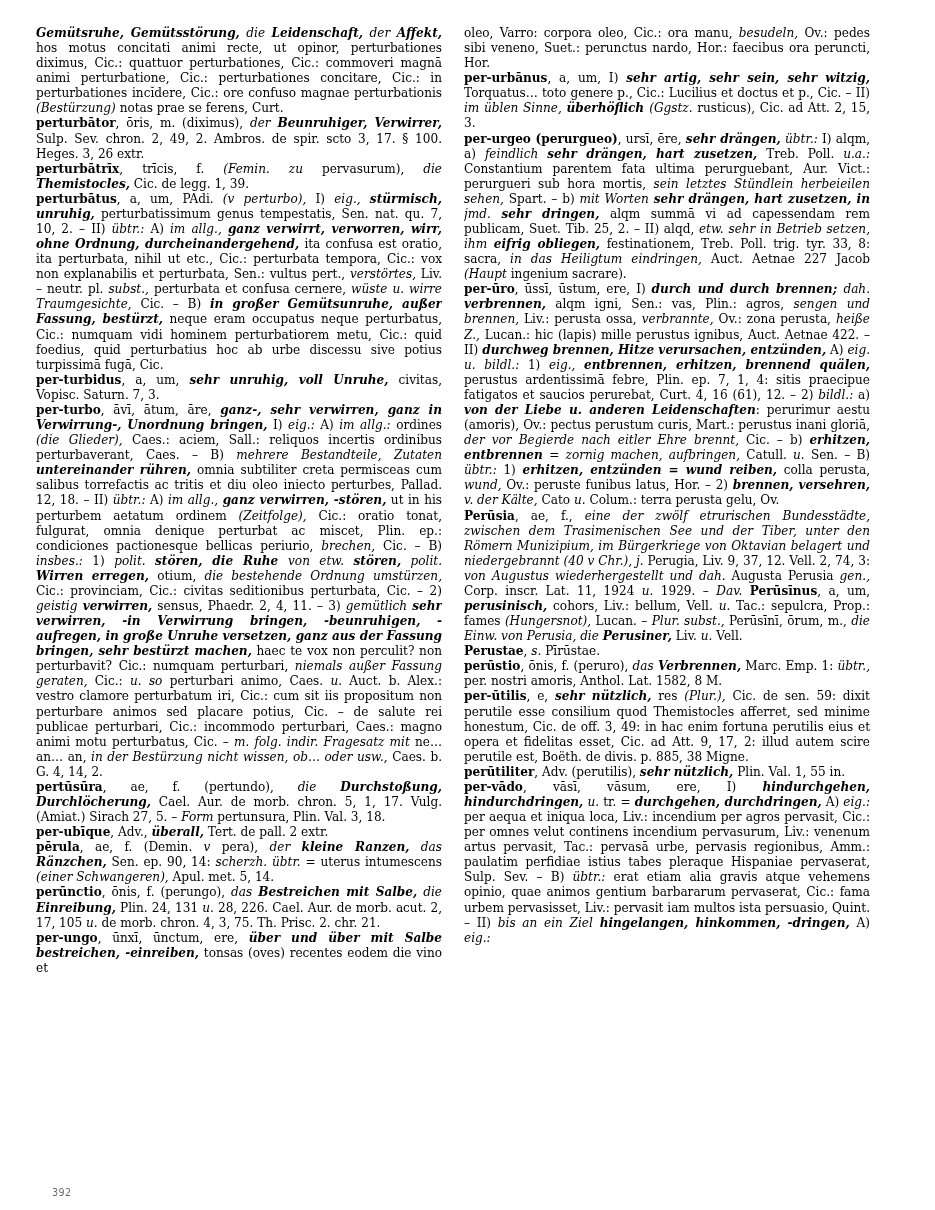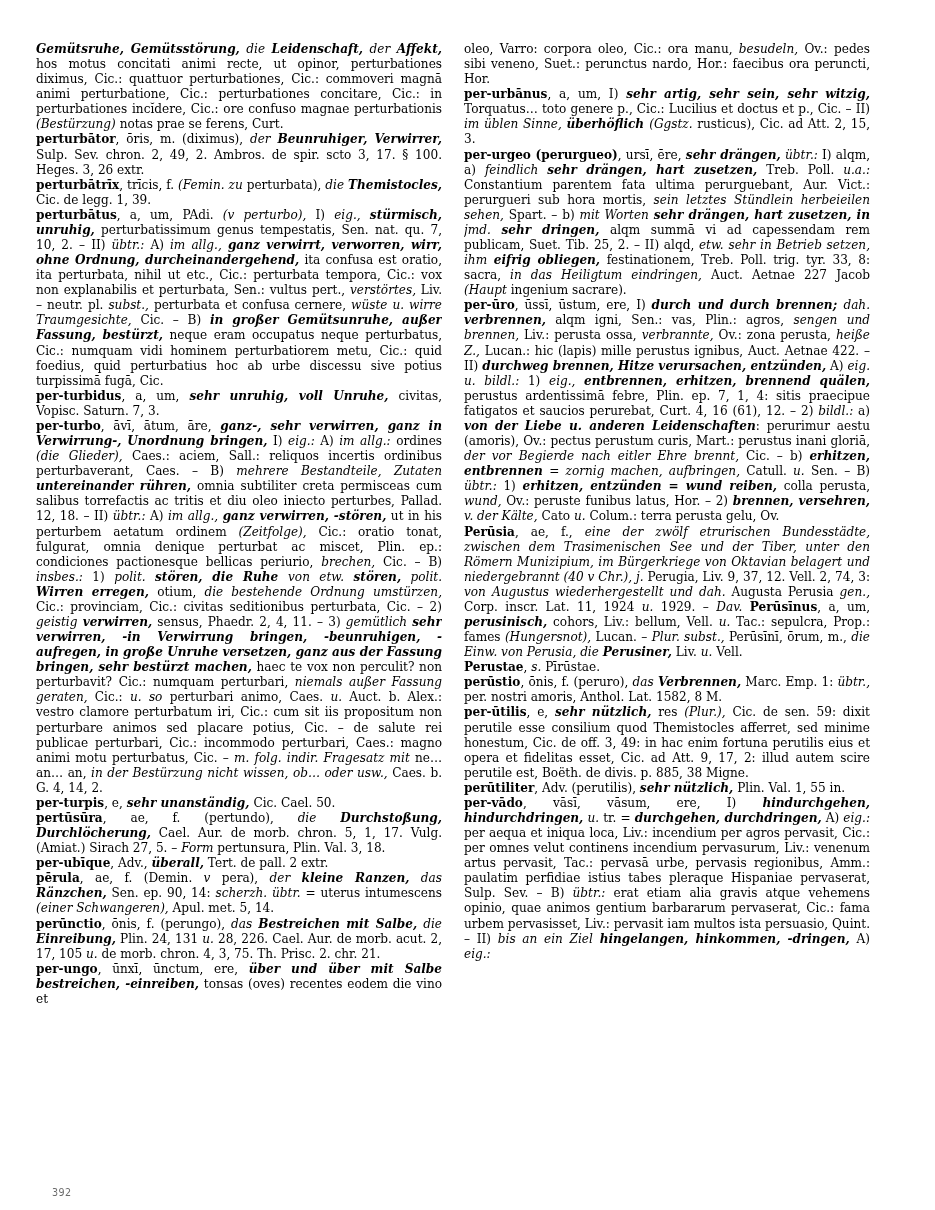--- a/index.html
+++ b/index.html
@@ -9,21 +9,21 @@
     height: 1210px;
     background: #ffffff;
     font-family: "DejaVu Serif", "Liberation Serif", serif;
     color: #000000;
     overflow: hidden;
   }
   #page {
     position: relative;
     width: 935px;
     height: 1210px;
-    padding: 42px 36px 0 36px;
+    padding: 26px 36px 0 36px;
   }
   #columns {
     display: flex;
     flex-direction: row;
     gap: 22px;
     height: 1140px;
   }
   .column {
     width: 406px;
     font-size: 12.1px;
@@ -56,25 +56,24 @@
   }
 </style>
 </head>
 <body>
 
 <div id="page">
   <div id="columns">
     <div class="column" id="col-left">
         <p class="entry"><span class="g">Gemütsruhe, Gemütsstörung,</span><span class="i"> die </span><span class="g">Leidenschaft,</span><span class="i"> der </span><span class="g">Affekt,</span><span class="r"> hos motus concitati animi recte, ut opinor, perturbationes diximus, Cic.: quattuor perturbationes, Cic.: commoveri magnā animi perturbatione, Cic.: perturbationes concitare, Cic.: in perturbationes incĭdere, Cic.: ore confuso magnae perturbationis </span><span class="i">(Bestürzung)</span><span class="r"> notas prae se ferens, Curt.</span></p>
         <p class="entry"><span class="hw">perturbātor</span><span class="r">, ōris, m. (diximus), </span><span class="i">der </span><span class="g">Beunruhiger, Verwirrer,</span><span class="r"> Sulp. Sev. chron. 2, 49, 2. Ambros. de spir. scto 3, 17. § 100. Heges. 3, 26 extr.</span></p>
-        <p class="entry"><span class="hw">perturbātrīx</span><span class="r">, trīcis, f. </span><span class="i">(Femin. zu </span><span class="r">perturbata), </span><span class="i">die </span><span class="g">Themistocles,</span><span class="r"> Cic. de legg. 1, 39.</span></p>
+        <p class="entry"><span class="hw">perturbātrīx</span><span class="r">, trīcis, f. </span><span class="i">(Femin. zu </span><span class="r">pervasurum), </span><span class="i">die </span><span class="g">Themistocles,</span><span class="r"> Cic. de legg. 1, 39.</span></p>
         <p class="entry"><span class="hw">perturbātus</span><span class="r">, a, um, PAdi. </span><span class="i">(v perturbo), </span><span class="r">I) </span><span class="i">eig., </span><span class="g">stürmisch, unruhig,</span><span class="r"> perturbatissimum genus tempestatis, Sen. nat. qu. 7, 10, 2. – II) </span><span class="i">übtr.: </span><span class="r">A) </span><span class="i">im allg., </span><span class="g">ganz verwirrt, verworren, wirr, ohne Ordnung, durcheinandergehend,</span><span class="r"> ita confusa est oratio, ita perturbata, nihil ut etc., Cic.: perturbata tempora, Cic.: vox non explanabilis et perturbata, Sen.: vultus pert., </span><span class="i">verstörtes,</span><span class="r"> Liv. – neutr. pl. </span><span class="i">subst., </span><span class="r">perturbata et confusa cernere, </span><span class="i">wüste u. wirre Traumgesichte,</span><span class="r"> Cic. – B) </span><span class="g">in großer Gemütsunruhe, außer Fassung, bestürzt,</span><span class="r"> neque eram occupatus neque perturbatus, Cic.: numquam vidi hominem perturbatiorem metu, Cic.: quid foedius, quid perturbatius hoc ab urbe discessu sive potius turpissimā fugā, Cic.</span></p>
         <p class="entry"><span class="hw">per-turbidus</span><span class="r">, a, um, </span><span class="g">sehr unruhig, voll Unruhe,</span><span class="r"> civitas, Vopisc. Saturn. 7, 3.</span></p>
         <p class="entry"><span class="hw">per-turbo</span><span class="r">, āvī, ātum, āre, </span><span class="g">ganz-, sehr verwirren, ganz in Verwirrung-, Unordnung bringen,</span><span class="r"> I) </span><span class="i">eig.: </span><span class="r">A) </span><span class="i">im allg.: </span><span class="r">ordines </span><span class="i">(die Glieder),</span><span class="r"> Caes.: aciem, Sall.: reliquos incertis ordinibus perturbaverant, Caes. – B) </span><span class="i">mehrere Bestandteile, Zutaten </span><span class="g">untereinander rühren,</span><span class="r"> omnia subtiliter creta permisceas cum salibus torrefactis ac tritis et diu oleo iniecto perturbes, Pallad. 12, 18. – II) </span><span class="i">übtr.: </span><span class="r">A) </span><span class="i">im allg., </span><span class="g">ganz verwirren, -stören,</span><span class="r"> ut in his perturbem aetatum ordinem </span><span class="i">(Zeitfolge),</span><span class="r"> Cic.: oratio tonat, fulgurat, omnia denique perturbat ac miscet, Plin. ep.: condiciones pactionesque bellicas periurio, </span><span class="i">brechen,</span><span class="r"> Cic. – B) </span><span class="i">insbes.: </span><span class="r">1) </span><span class="i">polit. </span><span class="g">stören, die Ruhe </span><span class="i">von etw. </span><span class="g">stören,</span><span class="i"> polit. </span><span class="g">Wirren erregen,</span><span class="r"> otium, </span><span class="i">die bestehende Ordnung umstürzen,</span><span class="r"> Cic.: provinciam, Cic.: civitas seditionibus perturbata, Cic. – 2) </span><span class="i">geistig </span><span class="g">verwirren,</span><span class="r"> sensus, Phaedr. 2, 4, 11. – 3) </span><span class="i">gemütlich </span><span class="g">sehr verwirren, -in Verwirrung bringen, -beunruhigen, -aufregen, in große Unruhe versetzen, ganz aus der Fassung bringen, sehr bestürzt machen,</span><span class="r"> haec te vox non perculit? non perturbavit? Cic.: numquam perturbari, </span><span class="i">niemals außer Fassung geraten,</span><span class="r"> Cic.: </span><span class="i">u. so </span><span class="r">perturbari animo, Caes. </span><span class="i">u. </span><span class="r">Auct. b. Alex.: vestro clamore perturbatum iri, Cic.: cum sit iis propositum non perturbare animos sed placare potius, Cic. – de salute rei publicae perturbari, Cic.: incommodo perturbari, Caes.: magno animi motu perturbatus, Cic. – </span><span class="i">m. folg. indir. Fragesatz mit </span><span class="r">ne… an… an, </span><span class="i">in der Bestürzung nicht wissen, ob… oder usw.,</span><span class="r"> Caes. b. G. 4, 14, 2.</span></p>
-        <p class="entry"><span class="hw">per-turpis</span><span class="r">, e, </span><span class="g">sehr unanständig,</span><span class="r"> Cic. Cael. 50.</span></p>
         <p class="entry"><span class="hw">pertūsūra</span><span class="r">, ae, f. (pertundo), </span><span class="i">die </span><span class="g">Durchstoßung, Durchlöcherung,</span><span class="r"> Cael. Aur. de morb. chron. 5, 1, 17. Vulg. (Amiat.) Sirach 27, 5. – </span><span class="i">Form </span><span class="r">pertunsura, Plin. Val. 3, 18.</span></p>
         <p class="entry"><span class="hw">per-ubīque</span><span class="r">, Adv., </span><span class="g">überall,</span><span class="r"> Tert. de pall. 2 extr.</span></p>
         <p class="entry"><span class="hw">pērula</span><span class="r">, ae, f. (Demin. </span><span class="i">v </span><span class="r">pera), </span><span class="i">der </span><span class="g">kleine Ranzen,</span><span class="i"> das </span><span class="g">Ränzchen,</span><span class="r"> Sen. ep. 90, 14: </span><span class="i">scherzh. übtr. </span><span class="r">= uterus intumescens </span><span class="i">(einer Schwangeren),</span><span class="r"> Apul. met. 5, 14.</span></p>
         <p class="entry"><span class="hw">perūnctio</span><span class="r">, ōnis, f. (perungo), </span><span class="i">das </span><span class="g">Bestreichen mit Salbe,</span><span class="i"> die </span><span class="g">Einreibung,</span><span class="r"> Plin. 24, 131 </span><span class="i">u. </span><span class="r">28, 226. Cael. Aur. de morb. acut. 2, 17, 105 </span><span class="i">u. </span><span class="r">de morb. chron. 4, 3, 75. Th. Prisc. 2. chr. 21.</span></p>
         <p class="entry"><span class="hw">per-ungo</span><span class="r">, ūnxī, ūnctum, ere, </span><span class="g">über und über mit Salbe bestreichen, -einreiben,</span><span class="r"> tonsas (oves) recentes eodem die vino et</span></p>
       </div>
     <div class="column" id="col-right">
         <p class="entry"><span class="r">oleo, Varro: corpora oleo, Cic.: ora manu, </span><span class="i">besudeln,</span><span class="r"> Ov.: pedes sibi veneno, Suet.: perunctus nardo, Hor.: faecibus ora peruncti, Hor.</span></p>
         <p class="entry"><span class="hw">per-urbānus</span><span class="r">, a, um, I) </span><span class="g">sehr artig, sehr sein, sehr witzig,</span><span class="r"> Torquatus… toto genere p., Cic.: Lucilius et doctus et p., Cic. – II) </span><span class="i">im üblen Sinne, </span><span class="g">überhöflich </span><span class="i">(Ggstz. </span><span class="r">rusticus), Cic. ad Att. 2, 15, 3.</span></p>
         <p class="entry"><span class="hw">per-urgeo (perurgueo)</span><span class="r">, ursī, ēre, </span><span class="g">sehr drängen,</span><span class="i"> übtr.: </span><span class="r">I) alqm, a) </span><span class="i">feindlich </span><span class="g">sehr drängen, hart zusetzen,</span><span class="r"> Treb. Poll. </span><span class="i">u.a.: </span><span class="r">Constantium parentem fata ultima perurguebant, Aur. Vict.: perurgueri sub hora mortis, </span><span class="i">sein letztes Stündlein herbeieilen sehen,</span><span class="r"> Spart. – b) </span><span class="i">mit Worten </span><span class="g">sehr drängen, hart zusetzen, in </span><span class="i">jmd. </span><span class="g">sehr dringen,</span><span class="r"> alqm summā vi ad capessendam rem publicam, Suet. Tib. 25, 2. – II) alqd, </span><span class="i">etw. sehr in Betrieb setzen, ihm </span><span class="g">eifrig obliegen,</span><span class="r"> festinationem, Treb. Poll. trig. tyr. 33, 8: sacra, </span><span class="i">in das Heiligtum eindringen,</span><span class="r"> Auct. Aetnae 227 Jacob </span><span class="i">(Haupt </span><span class="r">ingenium sacrare).</span></p>

